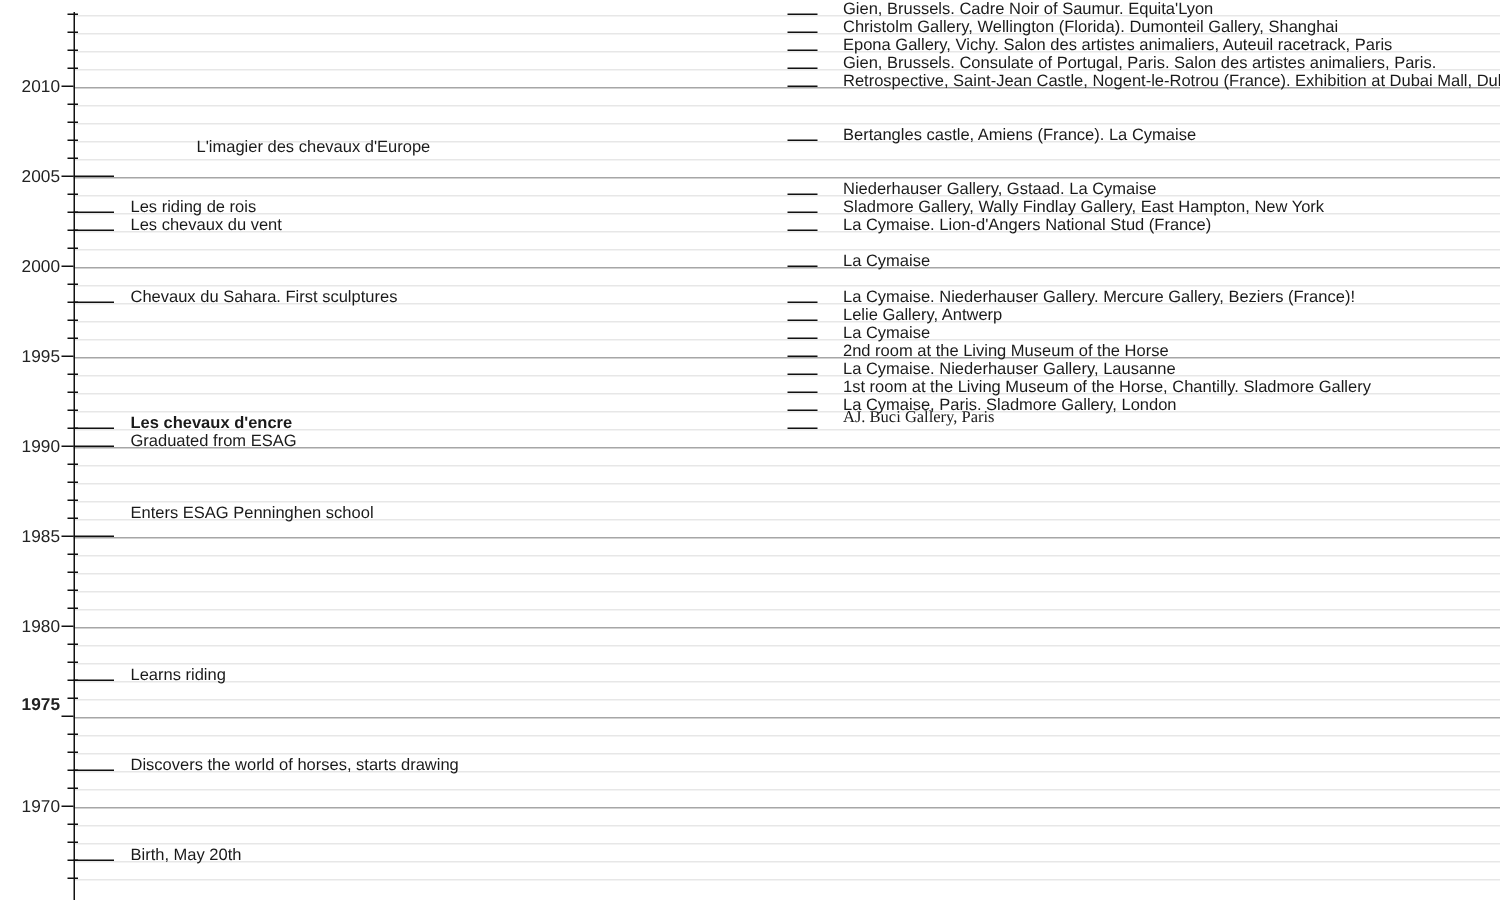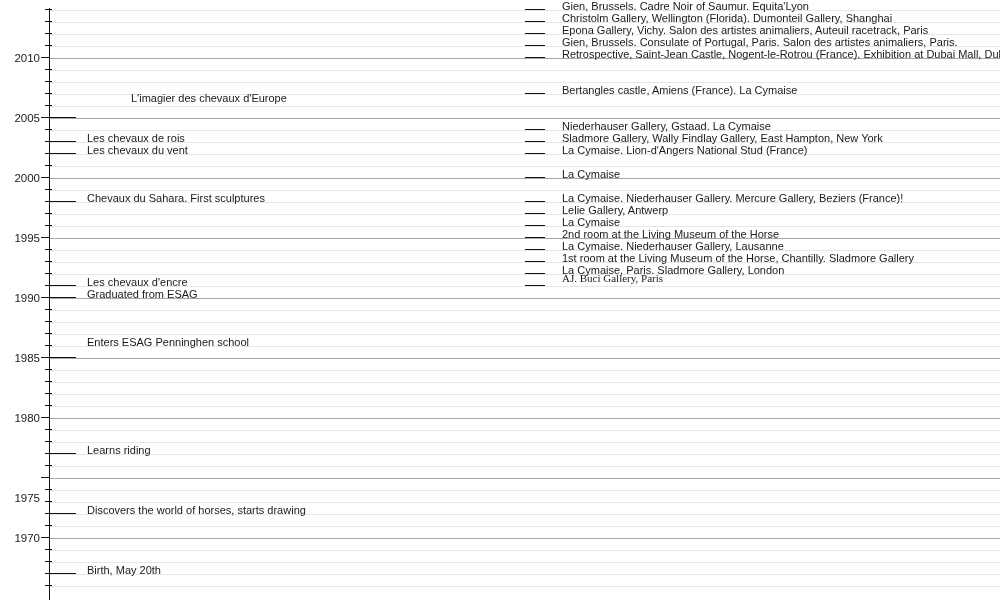--- a/index.html
+++ b/index.html
@@ -126,34 +126,34 @@
       <div class="tick minor" style="top: 33px;"></div>
       <div class="tick minor" style="top: 21px;"></div>
       <div class="tick minor" style="top: 9px;"></div>
       <div class="year-label" style="top: 52px;">2010</div>
       <div class="year-label" style="top: 112px;">2005</div>
       <div class="year-label" style="top: 172px;">2000</div>
       <div class="year-label" style="top: 232px;">1995</div>
       <div class="year-label" style="top: 292px;">1990</div>
       <div class="year-label" style="top: 352px;">1985</div>
       <div class="year-label" style="top: 412px;">1980</div>
-      <div class="year-label" style="top: 492px;">1975</div>
+      <div class="year-label" style="top: 464px; font-weight: bold;">1975</div>
       <div class="year-label" style="top: 532px;">1970</div>
     </div>
   <div id="left-events-layer">
       <div class="event-line" style="top: 117px; left: 49px; width: 27px;"></div>
       <div class="event-label" style="top: 92px; left: 87px; margin-left: 44px;">L'imagier des chevaux d'Europe</div>
       <div class="event-line" style="top: 141px; left: 49px; width: 27px;"></div>
-      <div class="event-label" style="top: 132px; left: 87px;">Les chevaux de rois</div>
+      <div class="event-label" style="top: 132px; left: 87px;">Les riding de rois</div>
       <div class="event-line" style="top: 153px; left: 49px; width: 27px;"></div>
       <div class="event-label" style="top: 144px; left: 87px;">Les chevaux du vent</div>
       <div class="event-line" style="top: 201px; left: 49px; width: 27px;"></div>
       <div class="event-label" style="top: 192px; left: 87px;">Chevaux du Sahara. First sculptures</div>
       <div class="event-line" style="top: 285px; left: 49px; width: 27px;"></div>
-      <div class="event-label" style="top: 276px; left: 87px;">Les chevaux d'encre</div>
+      <div class="event-label" style="top: 276px; left: 87px; font-weight: bold;">Les chevaux d'encre</div>
       <div class="event-line" style="top: 297px; left: 49px; width: 27px;"></div>
       <div class="event-label" style="top: 288px; left: 87px;">Graduated from ESAG</div>
       <div class="event-line" style="top: 357px; left: 49px; width: 27px;"></div>
       <div class="event-label" style="top: 336px; left: 87px;">Enters ESAG Penninghen school</div>
       <div class="event-line" style="top: 453px; left: 49px; width: 27px;"></div>
       <div class="event-label" style="top: 444px; left: 87px;">Learns riding</div>
       <div class="event-line" style="top: 513px; left: 49px; width: 27px;"></div>
       <div class="event-label" style="top: 504px; left: 87px;">Discovers the world of horses, starts drawing</div>
       <div class="event-line" style="top: 573px; left: 49px; width: 27px;"></div>
       <div class="event-label" style="top: 564px; left: 87px;">Birth, May 20th</div>

